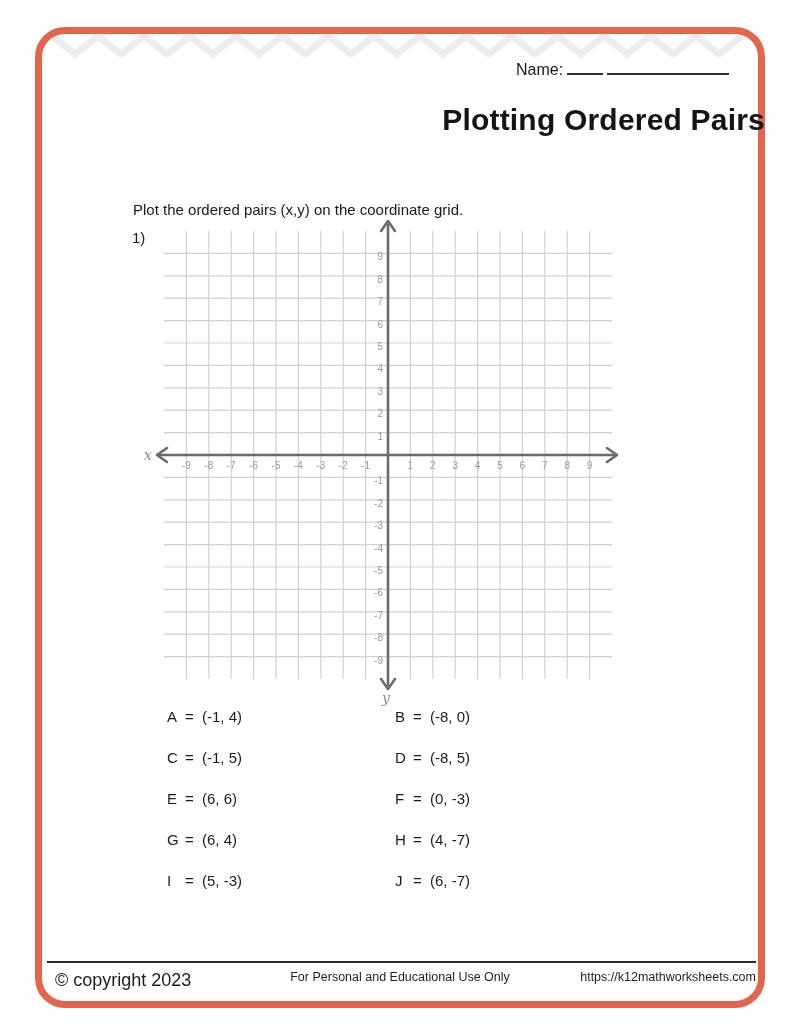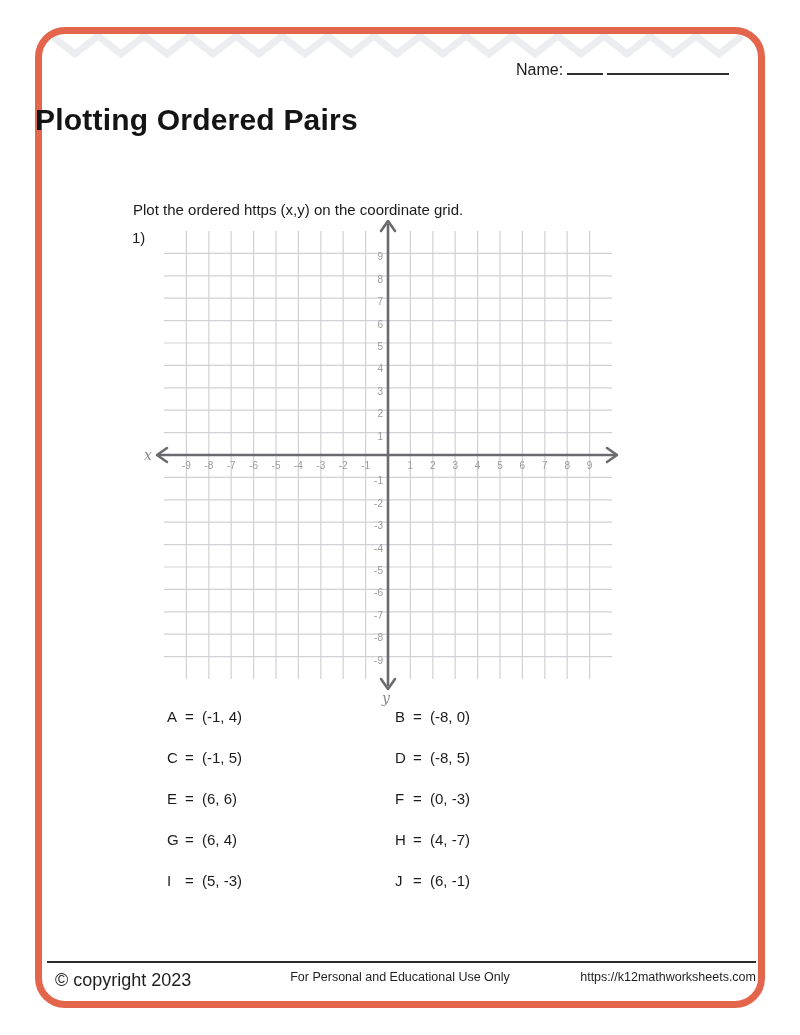--- a/index.html
+++ b/index.html
@@ -25,21 +25,21 @@
     font-size:16px;color:#1b1b1b;white-space:nowrap;
   }
   .name-row .nl{
     display:inline-block;height:15px;
     border-bottom:2px solid #2f2f2f;margin-left:4px;
   }
   .nl1{width:36px;}
   .nl2{width:122px;}
   .title{
     position:absolute;left:35px;right:35px;
-    text-align:left;margin:0;
+    text-align:right;margin:0;
     font-size:30px;font-weight:700;color:#141414;
     letter-spacing:0.2px;
   }
   .title-1{top:103px;}
   .title-2{top:146px;}
   .instruction{
     position:absolute;left:133px;top:201px;
     font-size:15px;color:#1b1b1b;
   }
   .problem-number{
@@ -74,21 +74,21 @@
   </svg>
 
   <div class="frame"></div>
 
   <div class="name-row">
     <span>Name:</span><span class="nl nl1"></span><span class="nl nl2"></span>
   </div>
 
   <h1 class="title title-1">Plotting Ordered Pairs</h1>
 
-  <div class="instruction">Plot the ordered https (x,y) on the coordinate grid.</div>
+  <div class="instruction">Plot the ordered pairs (x,y) on the coordinate grid.</div>
   <div class="problem-number">1)</div>
 
   <svg class="grid-svg" width="500" height="492">
       <line x1="46.400000000000006" y1="13" x2="46.400000000000006" y2="461" stroke="#d0d1d5" stroke-width="1.2"></line>
       <line x1="24" y1="35.400000000000006" x2="472" y2="35.400000000000006" stroke="#d0d1d5" stroke-width="1.2"></line>
       <line x1="68.80000000000001" y1="13" x2="68.80000000000001" y2="461" stroke="#d0d1d5" stroke-width="1.2"></line>
       <line x1="24" y1="57.80000000000001" x2="472" y2="57.80000000000001" stroke="#d0d1d5" stroke-width="1.2"></line>
       <line x1="91.20000000000002" y1="13" x2="91.20000000000002" y2="461" stroke="#d0d1d5" stroke-width="1.2"></line>
       <line x1="24" y1="80.20000000000002" x2="472" y2="80.20000000000002" stroke="#d0d1d5" stroke-width="1.2"></line>
       <line x1="113.60000000000002" y1="13" x2="113.60000000000002" y2="461" stroke="#d0d1d5" stroke-width="1.2"></line>
@@ -175,21 +175,21 @@
     <div class="pair-row"><span class="pair-letter">E</span><span class="pair-eq">=</span><span class="pair-value">(6, 6)</span></div>
     <div class="pair-row"><span class="pair-letter">G</span><span class="pair-eq">=</span><span class="pair-value">(6, 4)</span></div>
     <div class="pair-row"><span class="pair-letter">I</span><span class="pair-eq">=</span><span class="pair-value">(5, -3)</span></div>
   </div>
 
   <div class="pairs-col pairs-right">
     <div class="pair-row"><span class="pair-letter">B</span><span class="pair-eq">=</span><span class="pair-value">(-8, 0)</span></div>
     <div class="pair-row"><span class="pair-letter">D</span><span class="pair-eq">=</span><span class="pair-value">(-8, 5)</span></div>
     <div class="pair-row"><span class="pair-letter">F</span><span class="pair-eq">=</span><span class="pair-value">(0, -3)</span></div>
     <div class="pair-row"><span class="pair-letter">H</span><span class="pair-eq">=</span><span class="pair-value">(4, -7)</span></div>
-    <div class="pair-row"><span class="pair-letter">J</span><span class="pair-eq">=</span><span class="pair-value">(6, -1)</span></div>
+    <div class="pair-row"><span class="pair-letter">J</span><span class="pair-eq">=</span><span class="pair-value">(6, -7)</span></div>
   </div>
 
   <div class="footer-divider"></div>
   <div class="footer-copyright">© copyright 2023</div>
   <div class="footer-usage">For Personal and Educational Use Only</div>
   <div class="footer-url">https://k12mathworksheets.com</div>
 
 </div>
 
 </body></html>

